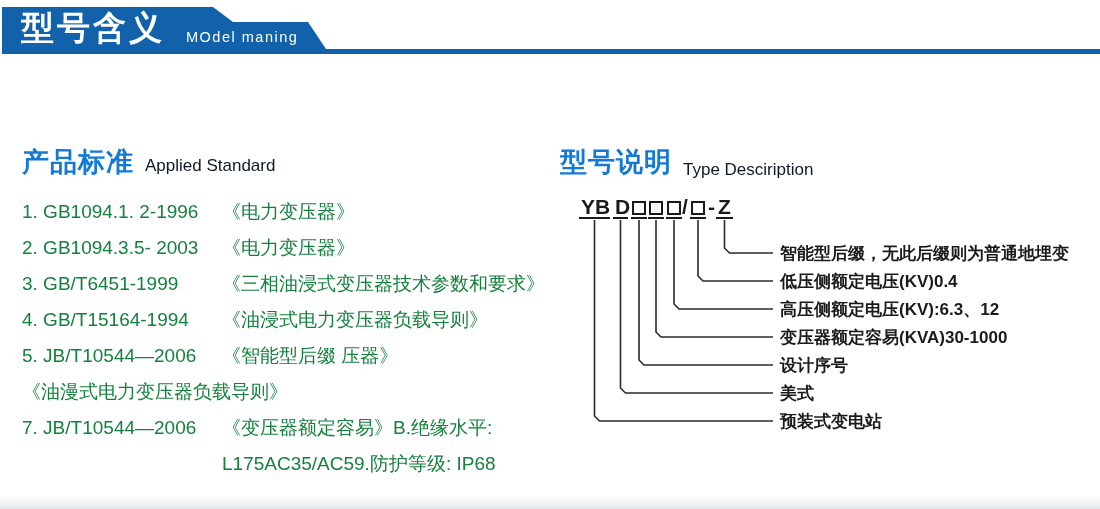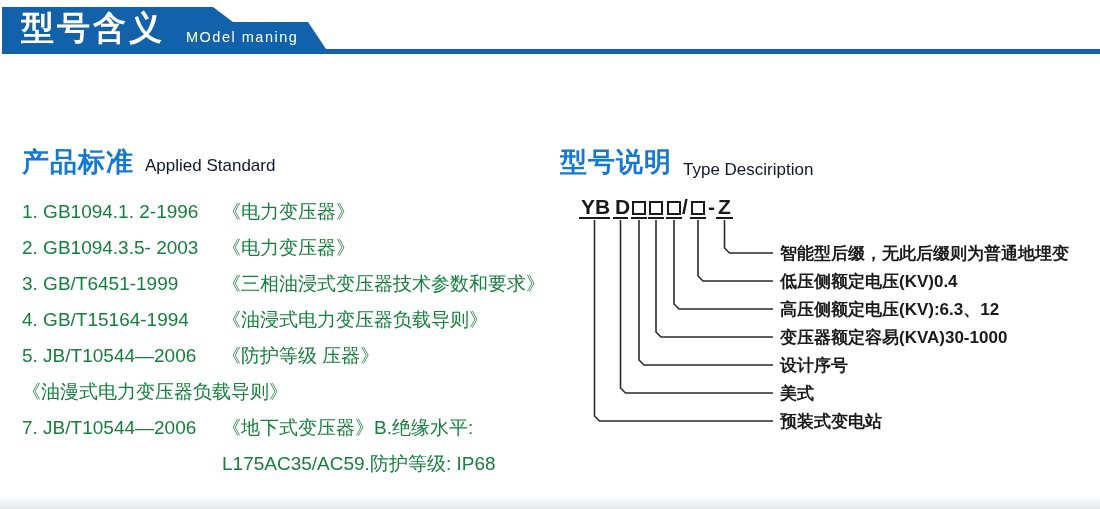--- a/index.html
+++ b/index.html
@@ -72,28 +72,28 @@
       <div class="std-row">
         <span class="std-code">3. GB/T6451-1999</span>
         <span class="std-title">《三相油浸式变压器技术参数和要求》</span>
       </div>
       <div class="std-row">
         <span class="std-code">4. GB/T15164-1994</span>
         <span class="std-title">《油浸式电力变压器负载导则》</span>
       </div>
       <div class="std-row">
         <span class="std-code">5. JB/T10544—2006</span>
-        <span class="std-title">《防护等级 压器》</span>
+        <span class="std-title">《智能型后缀 压器》</span>
       </div>
       <div class="std-row">
         <span class="std-title">《油漫式电力变压器负载导则》</span>
       </div>
       <div class="std-row">
         <span class="std-code">7. JB/T10544—2006</span>
-        <span class="std-title">《地下式变压器》B.绝缘水平:</span>
+        <span class="std-title">《变压器额定容易》B.绝缘水平:</span>
       </div>
       <div class="std-row">
         <span class="std-code"></span>
         <span class="std-title">L175AC35/AC59.防护等级: IP68</span>
       </div>
     </div>
 
   <div class="diagram">
     <svg width="550" height="260" viewBox="0 0 550 260" xmlns="http://www.w3.org/2000/svg">
         <text x="6" y="26" class="code-text">YB</text>

